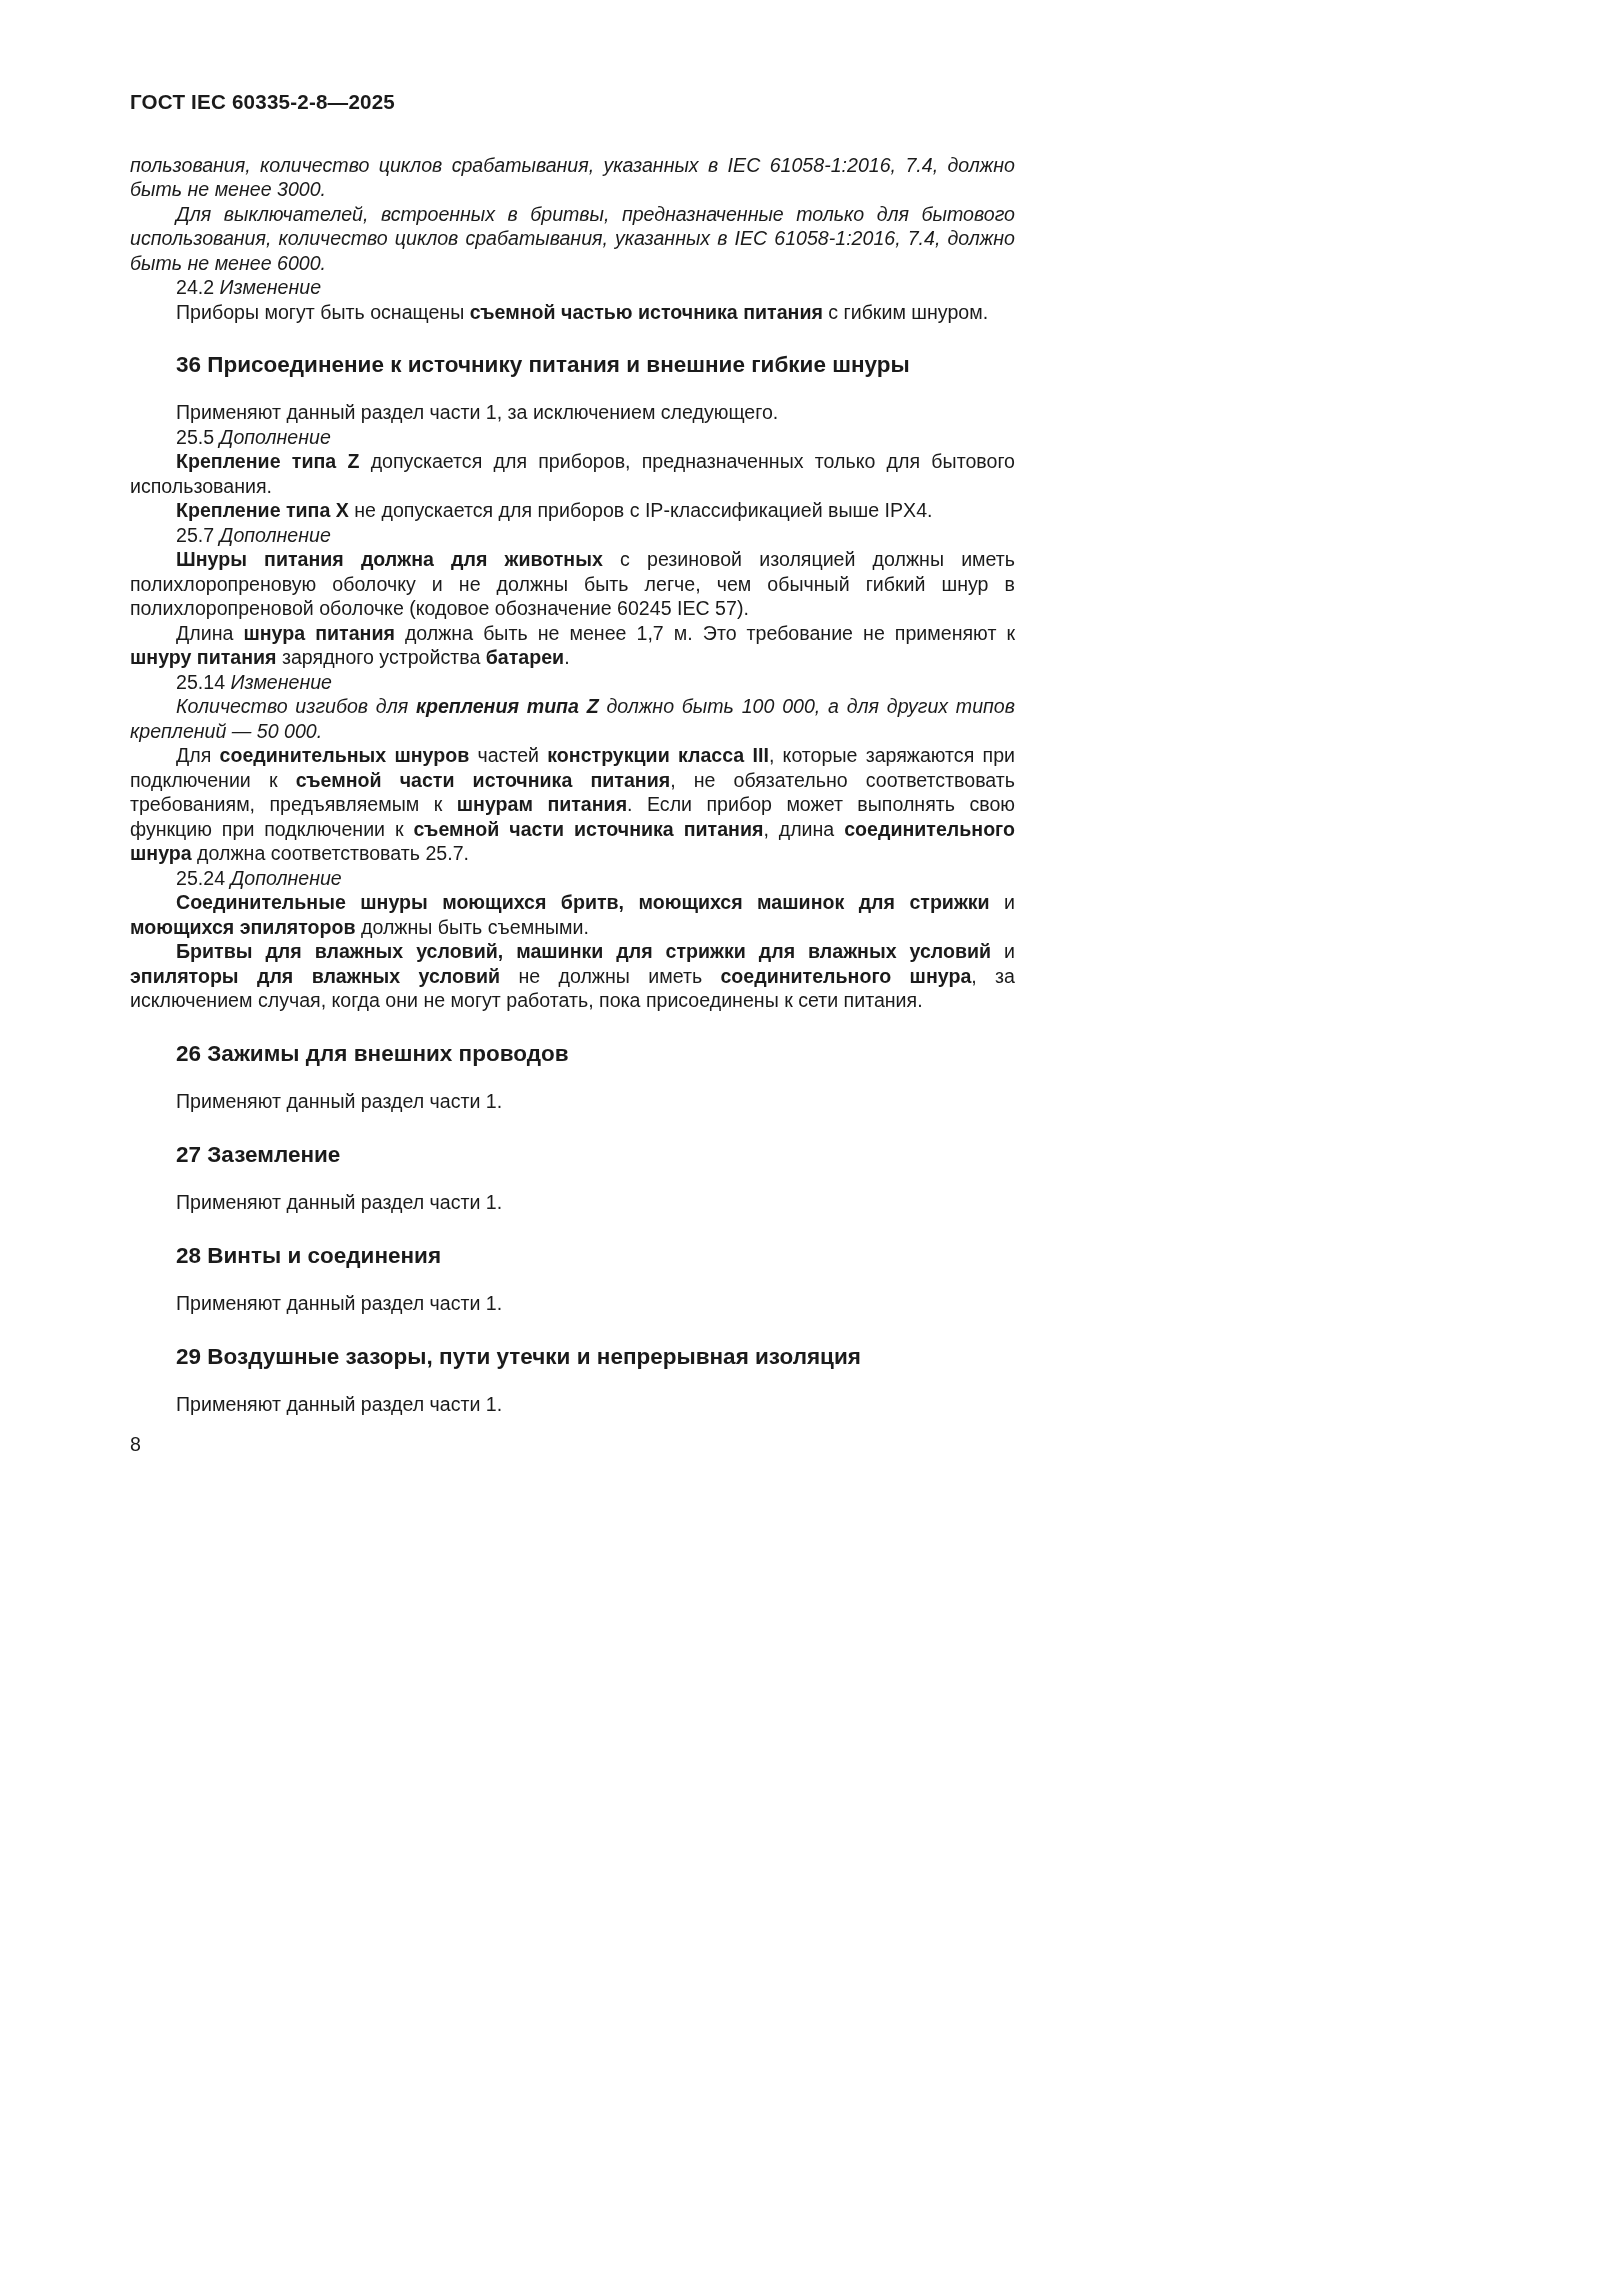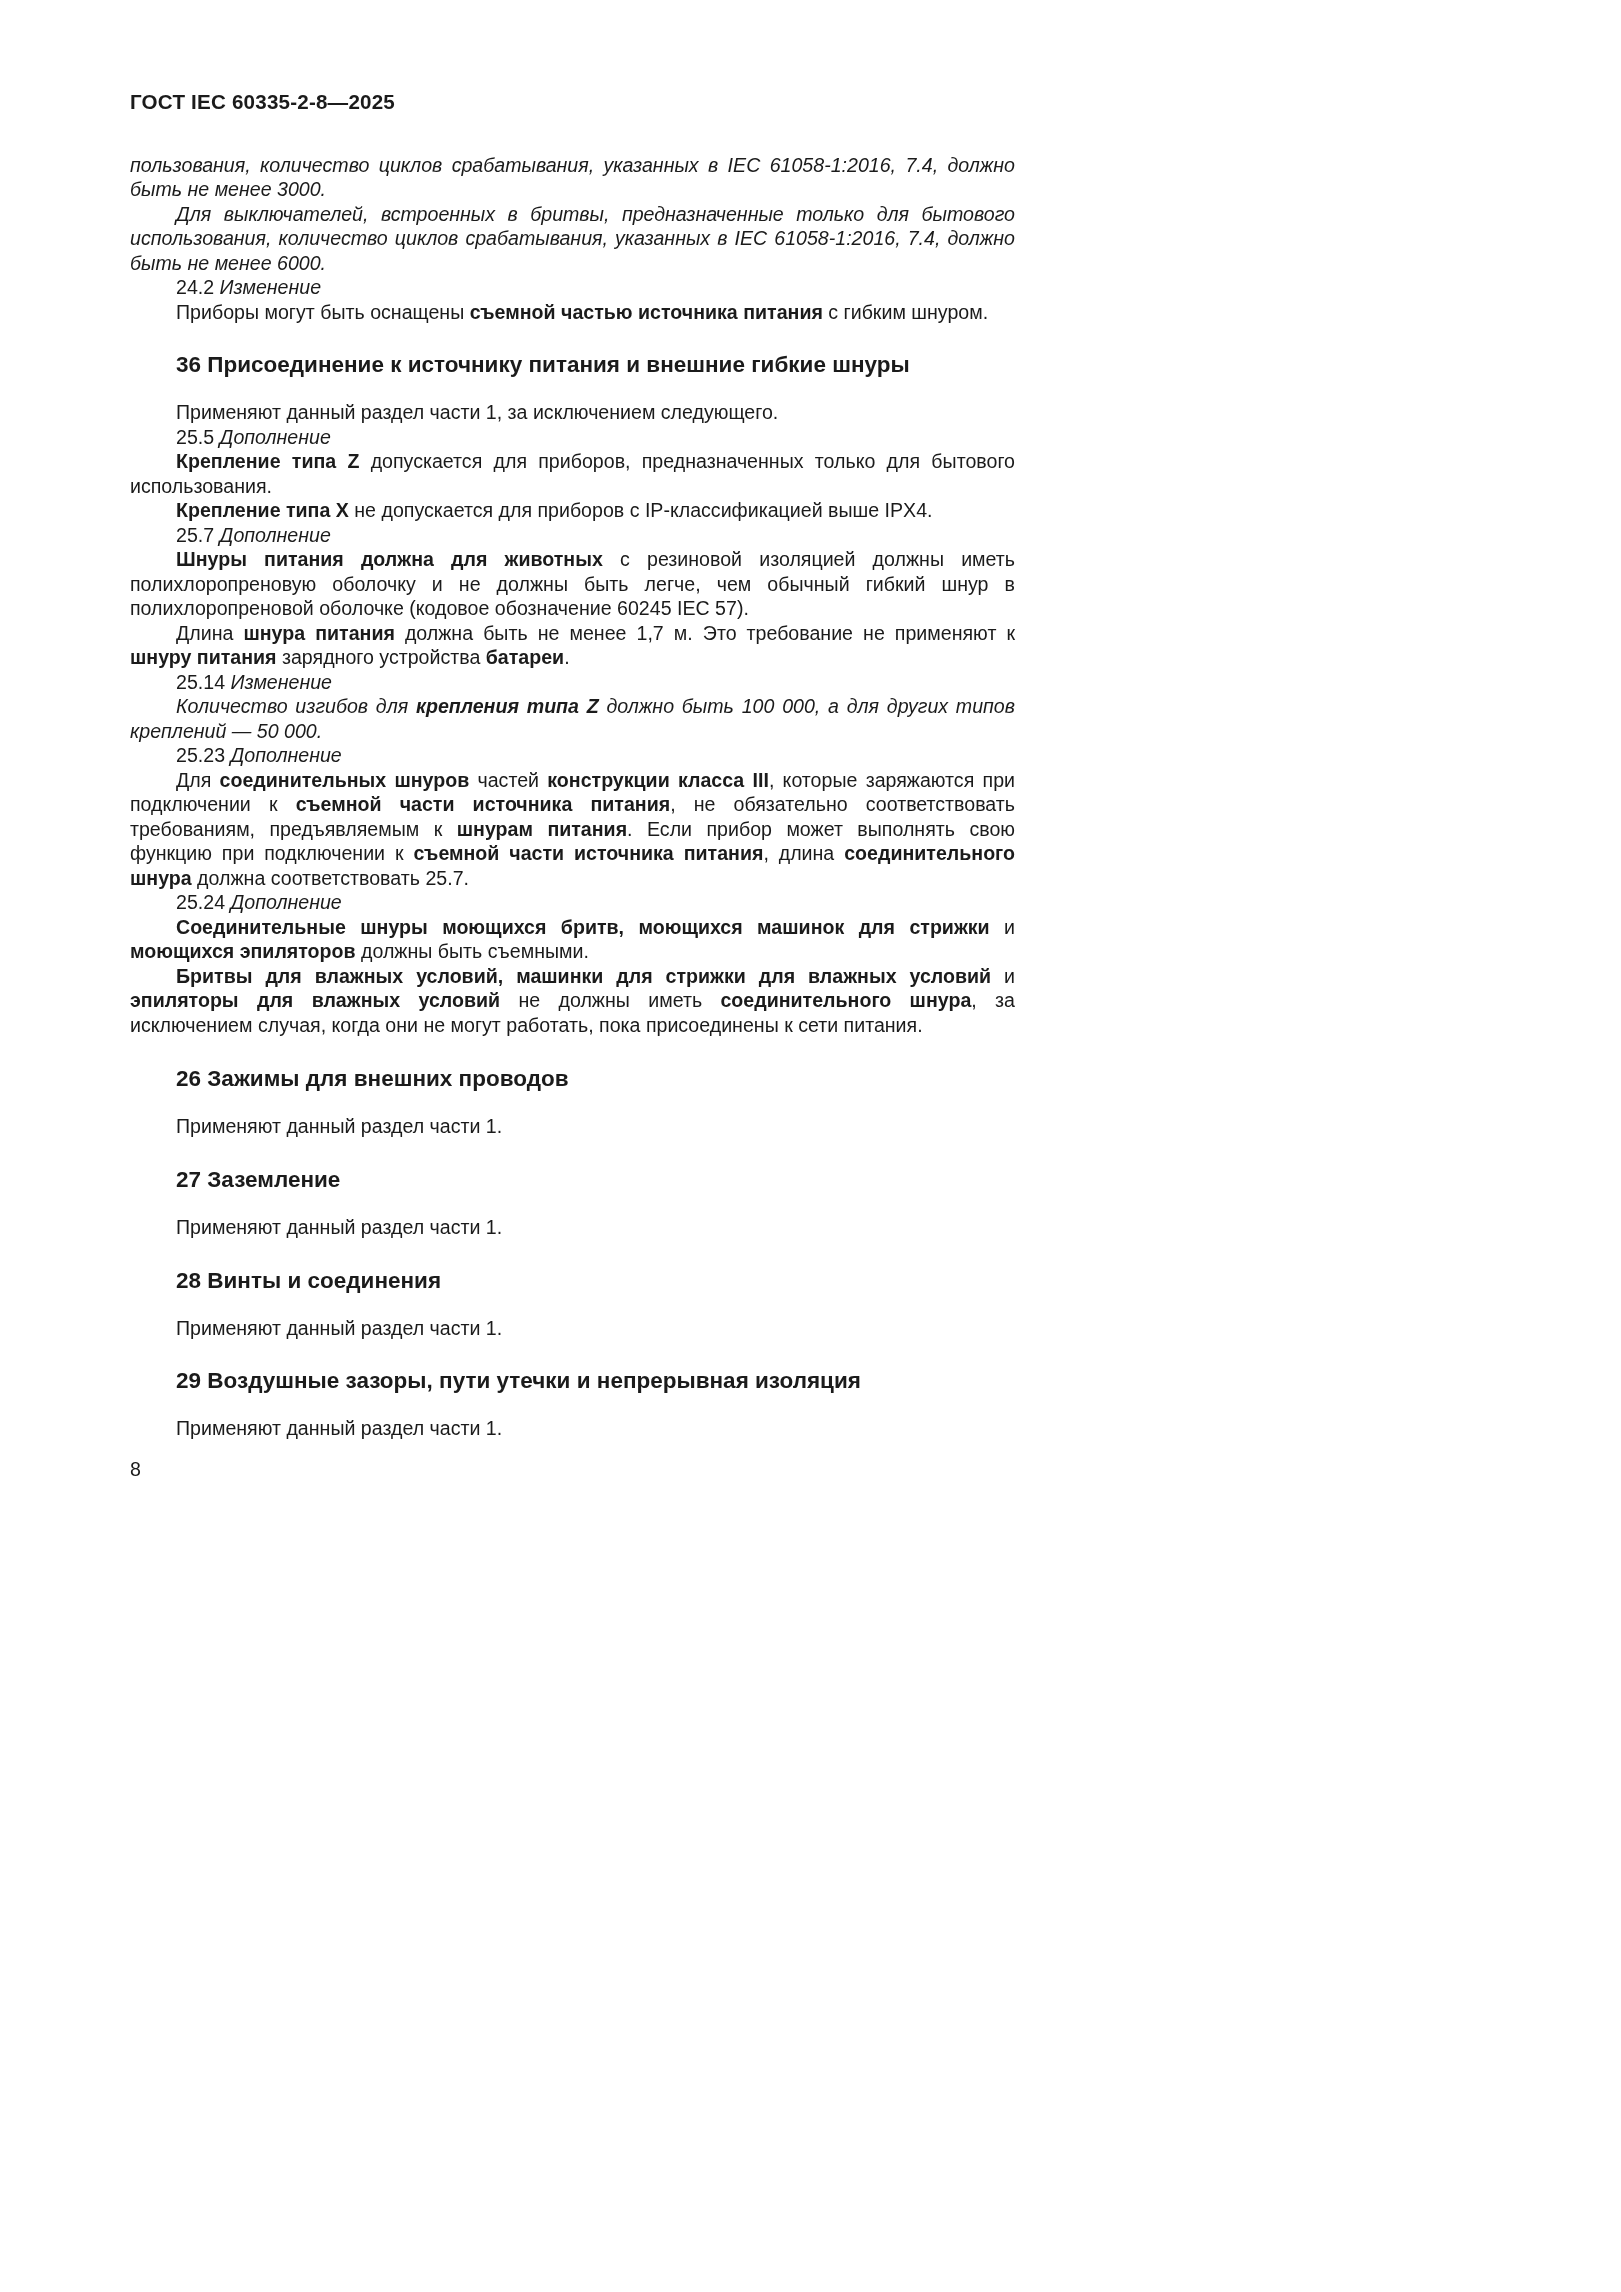--- a/index.html
+++ b/index.html
@@ -67,21 +67,20 @@
       <div class="heading">36 Присоединение к источнику питания и внешние гибкие шнуры</div>
       <p class="para indent"><span>Применяют данный раздел части 1, за исключением следующего.</span></p>
       <p class="para indent"><span>25.5 </span><span class="i">Дополнение</span></p>
       <p class="para indent"><span class="b">Крепление типа Z</span><span> допускается для приборов, предназначенных только для бытового использования.</span></p>
       <p class="para indent"><span class="b">Крепление типа X</span><span> не допускается для приборов с IP-классификацией выше IPX4.</span></p>
       <p class="para indent"><span>25.7 </span><span class="i">Дополнение</span></p>
       <p class="para indent"><span class="b">Шнуры питания должна для животных</span><span> с резиновой изоляцией должны иметь полихлоропреновую оболочку и не должны быть легче, чем обычный гибкий шнур в полихлоропреновой оболочке (кодовое обозначение 60245 IEC 57).</span></p>
       <p class="para indent"><span>Длина </span><span class="b">шнура питания</span><span> должна быть не менее 1,7 м. Это требование не применяют к </span><span class="b">шнуру питания</span><span> зарядного устройства </span><span class="b">батареи</span><span>.</span></p>
       <p class="para indent"><span>25.14 </span><span class="i">Изменение</span></p>
       <p class="para indent italic"><span>Количество изгибов для </span><span class="b">крепления типа Z</span><span> должно быть 100 000, а для других типов креплений — 50 000.</span></p>
-      <p class="para indent"><span>25.23 </span><span class="i">Дополнение</span></p>
       <p class="para indent"><span>Для </span><span class="b">соединительных шнуров</span><span> частей </span><span class="b">конструкции класса III</span><span>, которые заряжаются при подключении к </span><span class="b">съемной части источника питания</span><span>, не обязательно соответствовать требованиям, предъявляемым к </span><span class="b">шнурам питания</span><span>. Если прибор может выполнять свою функцию при подключении к </span><span class="b">съемной части источника питания</span><span>, длина </span><span class="b">соединительного шнура</span><span> должна соответствовать 25.7.</span></p>
       <p class="para indent"><span>25.24 </span><span class="i">Дополнение</span></p>
       <p class="para indent"><span class="b">Соединительные шнуры моющихся бритв, моющихся машинок для стрижки</span><span> и </span><span class="b">моющихся эпиляторов</span><span> должны быть съемными.</span></p>
       <p class="para indent"><span class="b">Бритвы для влажных условий, машинки для стрижки для влажных условий</span><span> и </span><span class="b">эпиляторы для влажных условий</span><span> не должны иметь </span><span class="b">соединительного шнура</span><span>, за исключением случая, когда они не могут работать, пока присоединены к сети питания.</span></p>
       <div class="heading">26 Зажимы для внешних проводов</div>
       <p class="para indent"><span>Применяют данный раздел части 1.</span></p>
       <div class="heading">27 Заземление</div>
       <p class="para indent"><span>Применяют данный раздел части 1.</span></p>
       <div class="heading">28 Винты и соединения</div>
       <p class="para indent"><span>Применяют данный раздел части 1.</span></p>

